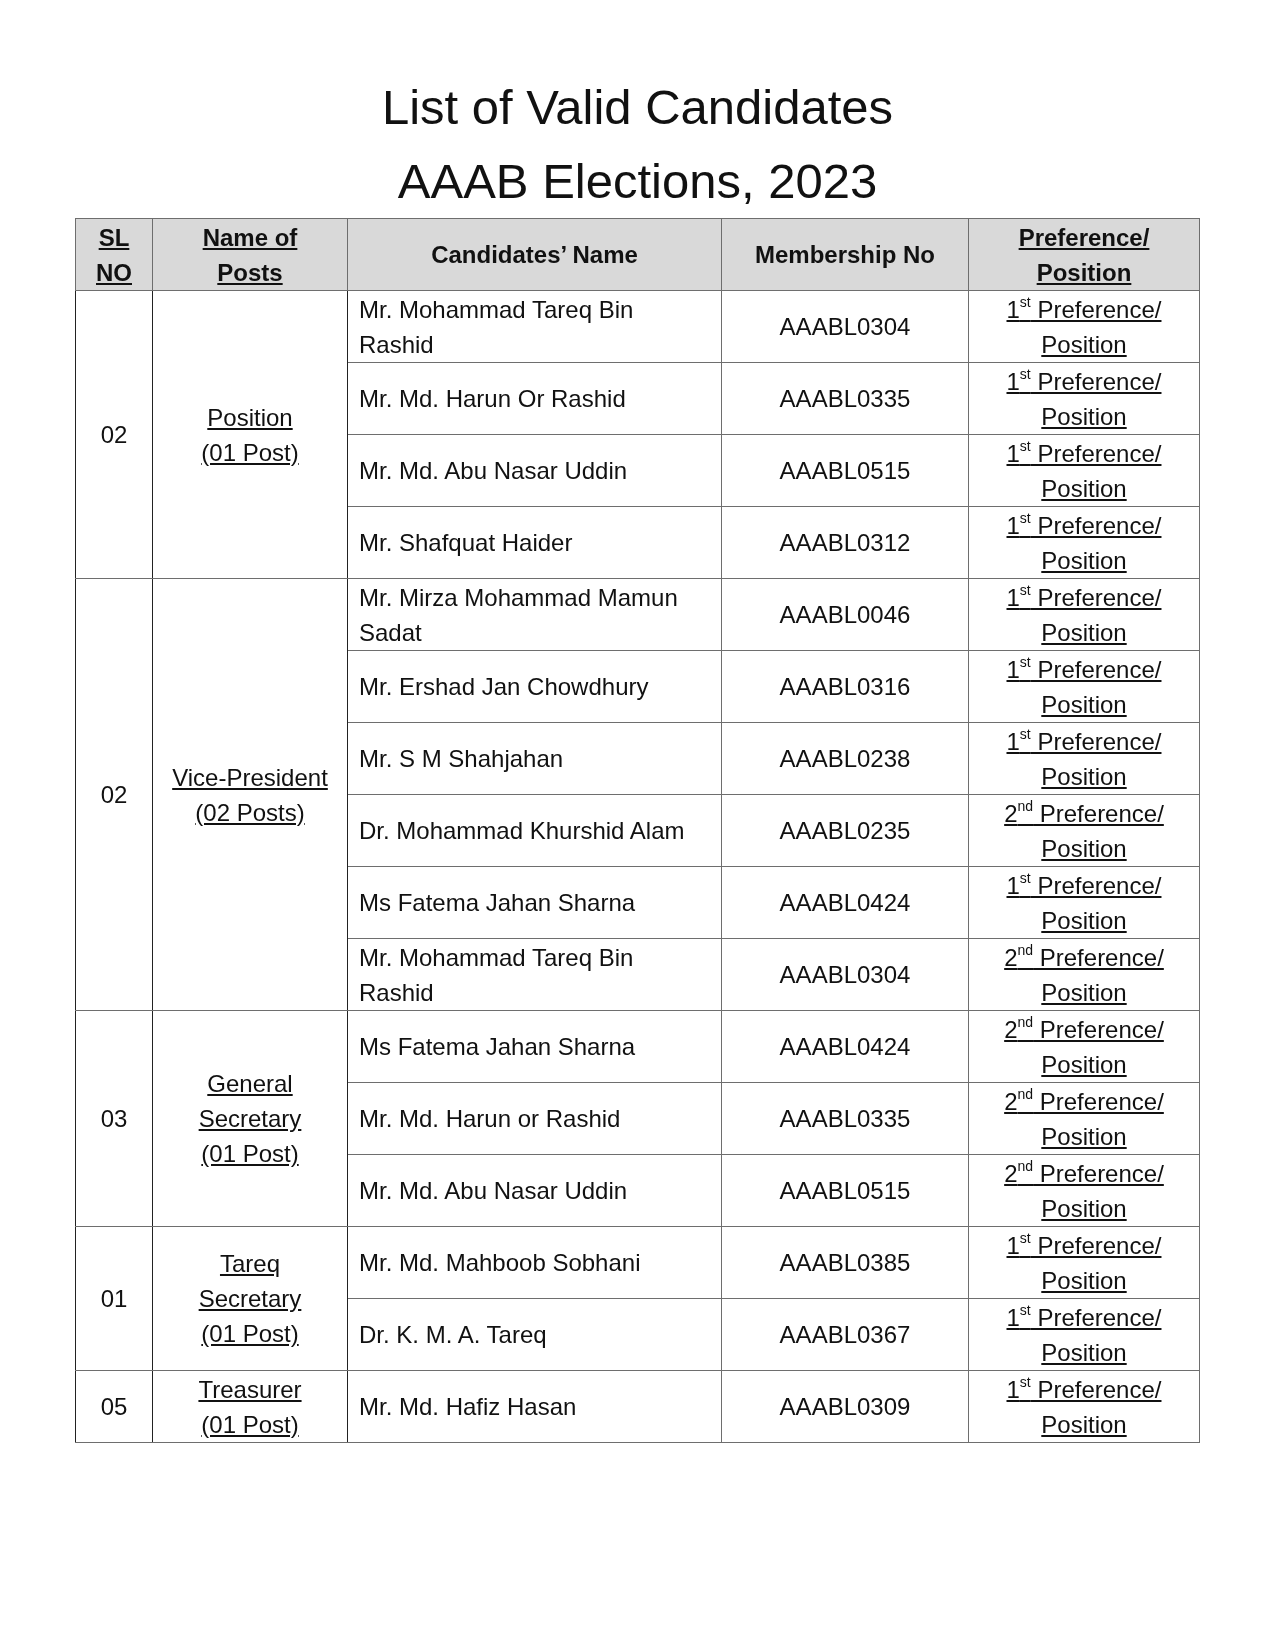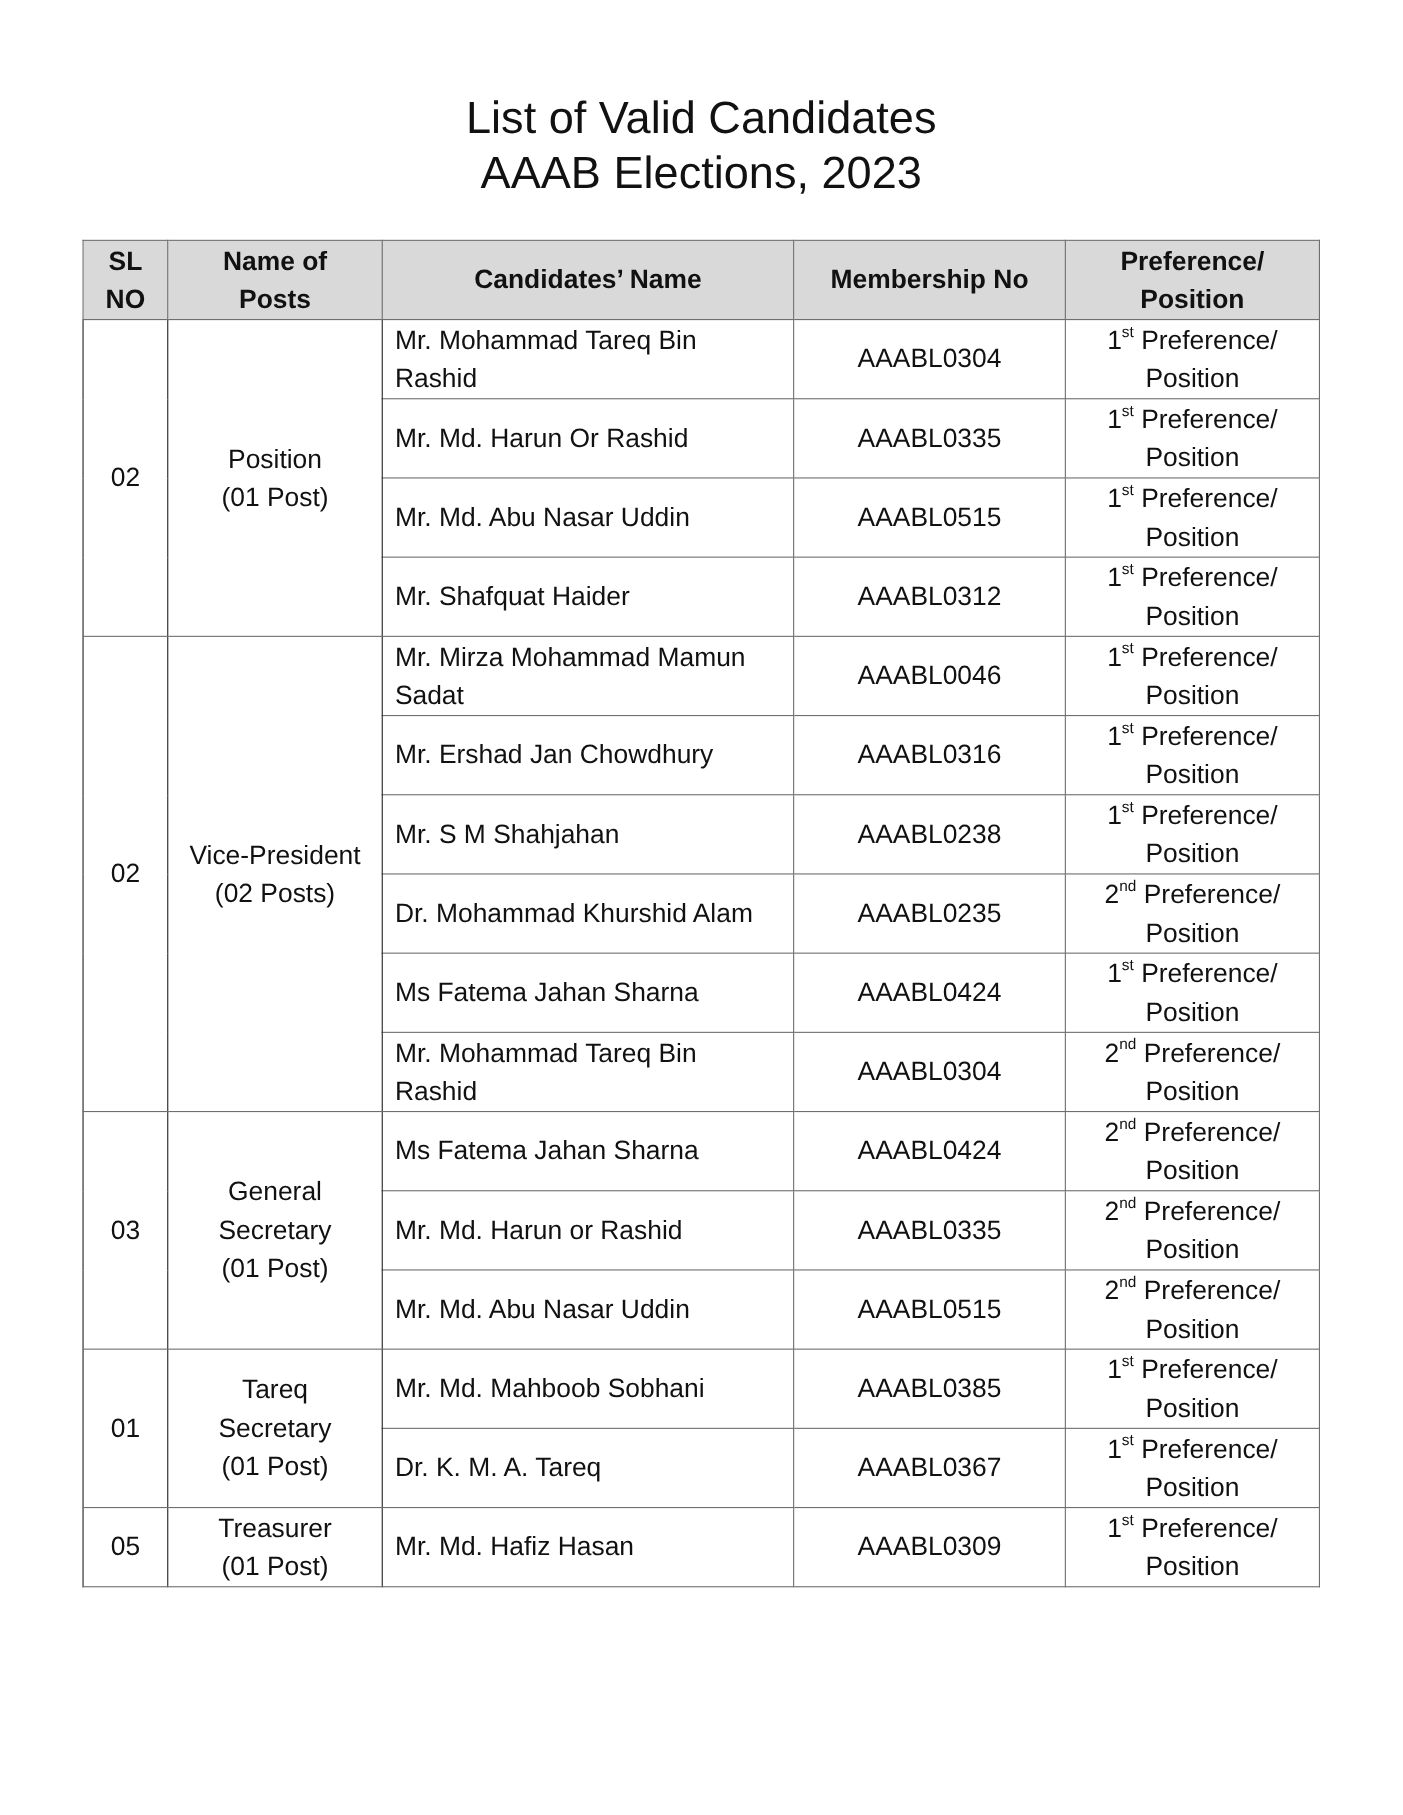--- a/index.html
+++ b/index.html
@@ -2,24 +2,24 @@
 <html><head>
   <meta charset="utf-8">
   <style>
     html, body { margin: 0; padding: 0; background: #ffffff; }
     body {
       width: 1275px; height: 1650px; position: relative; overflow: hidden;
       font-family: "Liberation Sans", "DejaVu Sans", sans-serif; color: #111;
     }
     .title {
       position: absolute; left: 0; width: 1275px; text-align: center;
-      font-size: 41px; line-height: 58px; color: #111;
+      font-size: 49px; line-height: 58px; color: #111;
     }
     .title.l1 { top: 78px; }
-    .title.l2 { top: 128px; }
+    .title.l2 { top: 152px; }
     table {
       position: absolute; left: 75px; top: 218px; width: 1124px;
       border-collapse: collapse; table-layout: fixed;
     }
     col.c1 { width: 77px; }
     col.c2 { width: 195px; }
     col.c3 { width: 374px; }
     col.c4 { width: 247px; }
     col.c5 { width: 231px; }
     th, td {
@@ -28,21 +28,21 @@
     }
     th {
       background: #d9d9d9; font-weight: bold; text-align: center; height: 71px;
       color: #111;
     }
     td { height: 71px; }
     td.sl, td.post, td.mem, td.pref { text-align: center; }
     td.name { text-align: left; padding-left: 11px; padding-right: 18px; }
     td.sl, td.post { border-left-color: #222; border-right-color: #222; }
     sup { font-size: 14px; line-height: 0; position: relative; top: -2px; }
-    .pl { display: block; }
+    .pl { display: block; text-decoration: underline; }
   </style>
 </head>
 <body>
 
 <div class="title l1">List of Valid Candidates</div>
 <div class="title l2">AAAB Elections, 2023</div>
 
 <table>
   <colgroup>
     <col class="c1">

